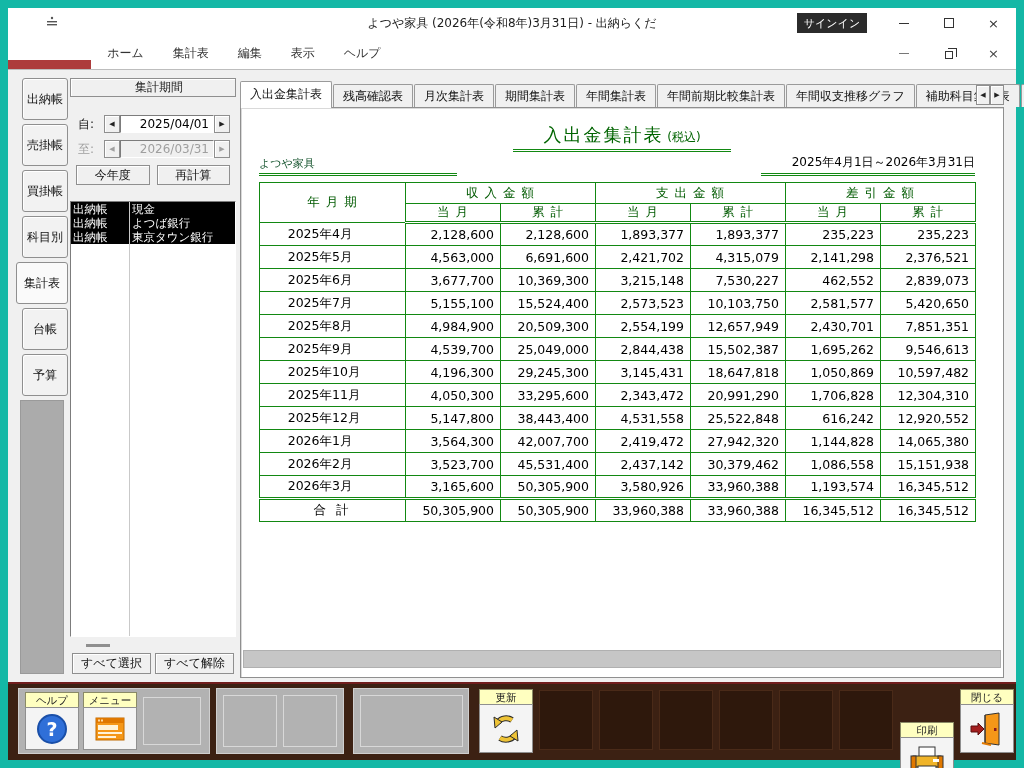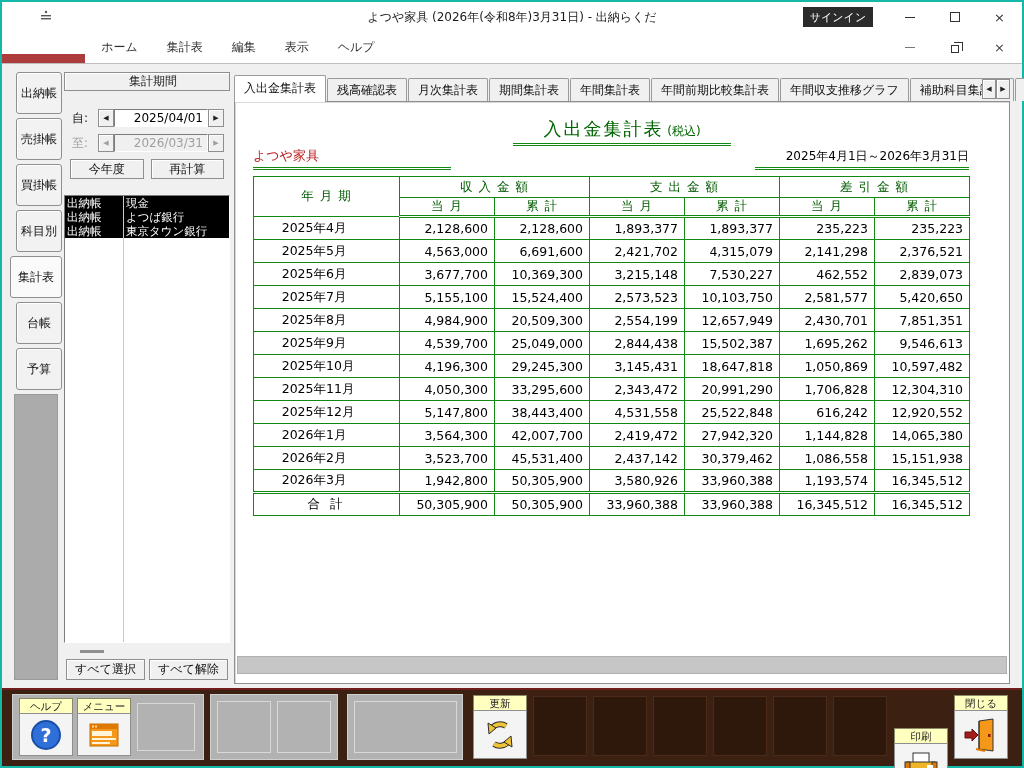--- a/index.html
+++ b/index.html
@@ -1,18 +1,18 @@
 <!DOCTYPE html>
 <html><head>
 <meta charset="utf-8">
 <style>
   * { box-sizing: border-box; margin: 0; padding: 0; }
   html,body { width:1024px; height:768px; overflow:hidden;
     font-family:"DejaVu Sans","Liberation Sans",sans-serif; font-size:12px; color:#222; }
-  .window { position:absolute; inset:0; border:2px solid #14b8a6; background:#f0f0f0;
+  .window { position:absolute; inset:0; border:8px solid #14b8a6; background:#f0f0f0;
     display:flex; flex-direction:column; }
 
   
   .titlebar { position:relative; height:30px; background:#fff; display:flex; align-items:center; flex:0 0 auto; }
   .qat-icon { margin-left:38px; color:#555; z-index:2; }
   .title-text { position:absolute; left:0; right:0; text-align:center; font-size:12px; color:#1c1c1c; }
   .signin-btn { margin-left:auto; z-index:2; width:70px; height:20px; background:#2b2b2b; color:#fff;
     border:none; font-size:11px; font-family:inherit; }
   .win-controls { display:flex; z-index:2; margin-left:14px; }
   .wc { width:45px; height:30px; display:flex; align-items:center; justify-content:center; color:#333; font-size:13px; }
@@ -86,21 +86,21 @@
     border:1px solid #8f8f8f; box-shadow:inset 1px 1px 0 #d9d9d9; z-index:1; }
   .hscroll { position:absolute; left:2px; right:2px; bottom:9px; height:18px; background:#c6c6c6;
     border:1px solid #b0b0b0; }
   .report-content { padding-top:15px; }
   .rtitle-wrap { text-align:center; }
   .rtitle { display:inline-block; border-bottom:3px double #128812; padding:0 30px 2px; color:#006400; }
   .rtitle .big { font-size:18px; letter-spacing:2px; }
   .rtitle .small { font-size:12px; }
   .report-meta { position:relative; width:716px; margin:0 0 0 18px; height:24px; }
   .company { position:absolute; left:0; bottom:0; width:198px; border-bottom:3px double #128812;
-    font-size:13px; padding-bottom:2px; color:#b91c1c; }
+    font-size:11px; padding-bottom:2px; color:#14532d; }
   .period { position:absolute; right:0; bottom:0; width:214px; border-bottom:3px double #128812;
     font-size:12px; padding-bottom:2px; text-align:right; color:#000; }
   table.rep { border-collapse:collapse; table-layout:fixed; width:716px; margin:6px 0 0 18px; }
   table.rep th, table.rep td { border:1px solid #128812; font-size:12.5px; }
   table.rep col.c0 { width:146px; }
   table.rep col.cn { width:95px; }
   table.rep th { color:#005a00; font-weight:normal; letter-spacing:1px; }
   tr.h1 th { height:21px; }
   tr.h2 th { height:17px; border-bottom:3px double #128812; }
   th.corner { border-bottom:3px double #128812; }
@@ -458,21 +458,21 @@
                   <td class="num">1,086,558</td>
                   <td class="num">15,151,938</td>
                 </tr>
                 <tr class="dr">
                   <td class="month">
                     <div class="in">
                       <span class="y">2026年</span>
                       <span class="m">3月</span>
                     </div>
                   </td>
-                  <td class="num">1,942,800</td>
+                  <td class="num">3,165,600</td>
                   <td class="num">50,305,900</td>
                   <td class="num">3,580,926</td>
                   <td class="num">33,960,388</td>
                   <td class="num">1,193,574</td>
                   <td class="num">16,345,512</td>
                 </tr>
                 <tr class="total">
                   <td class="lab">合 計</td>
                   <td class="num">50,305,900</td>
                   <td class="num">50,305,900</td>

